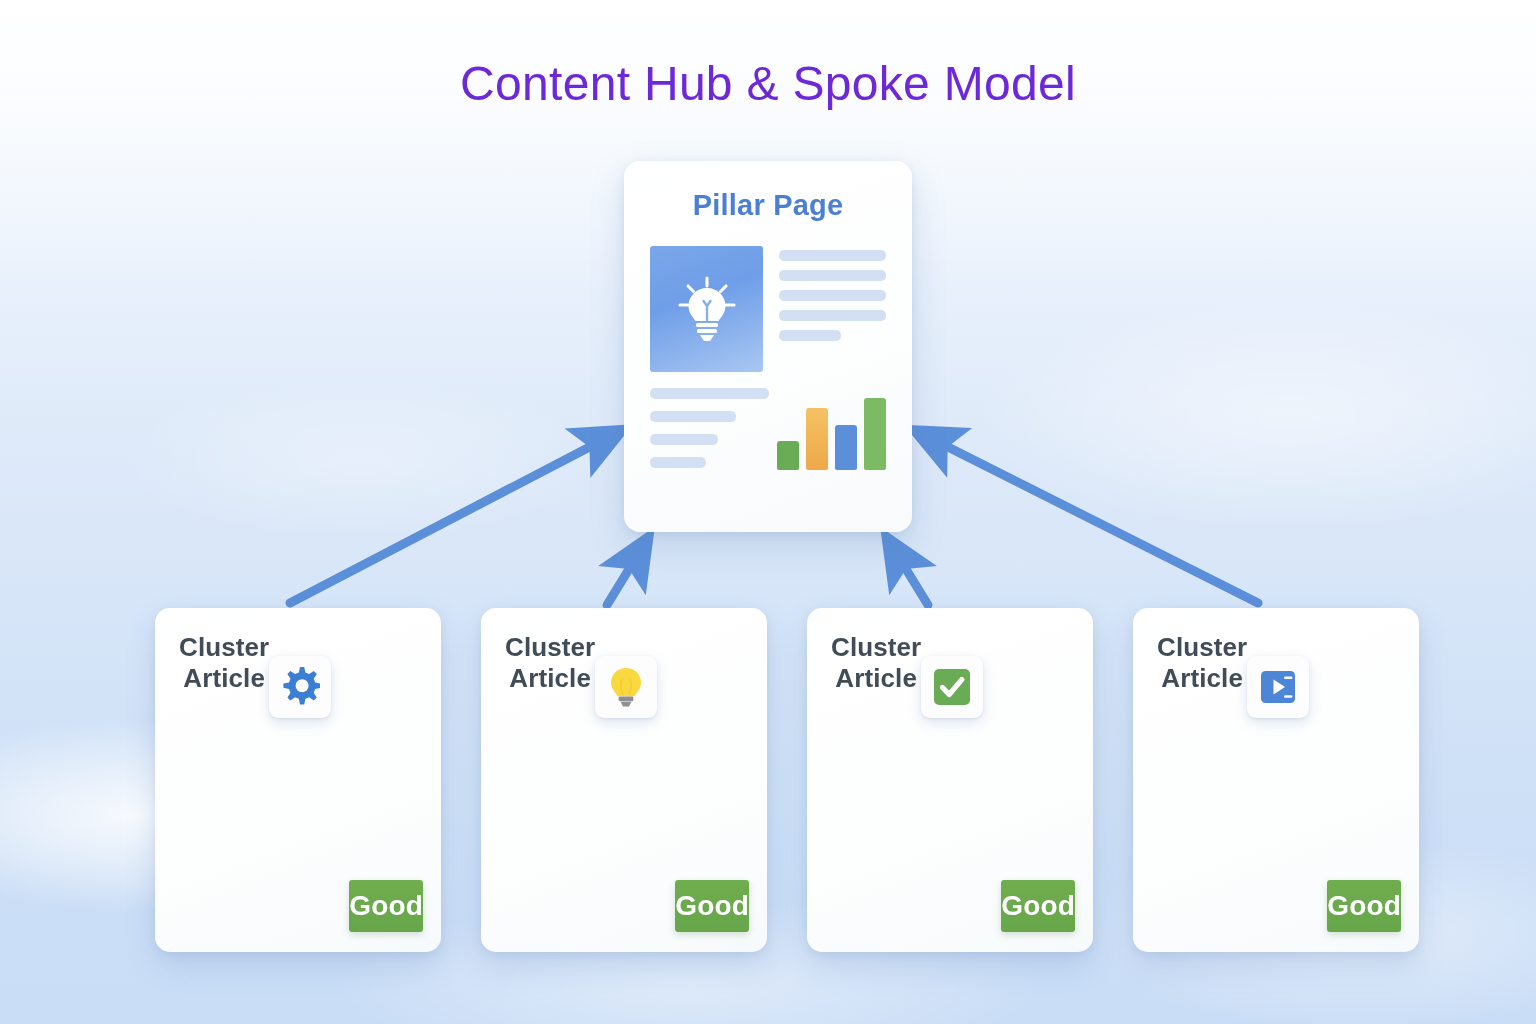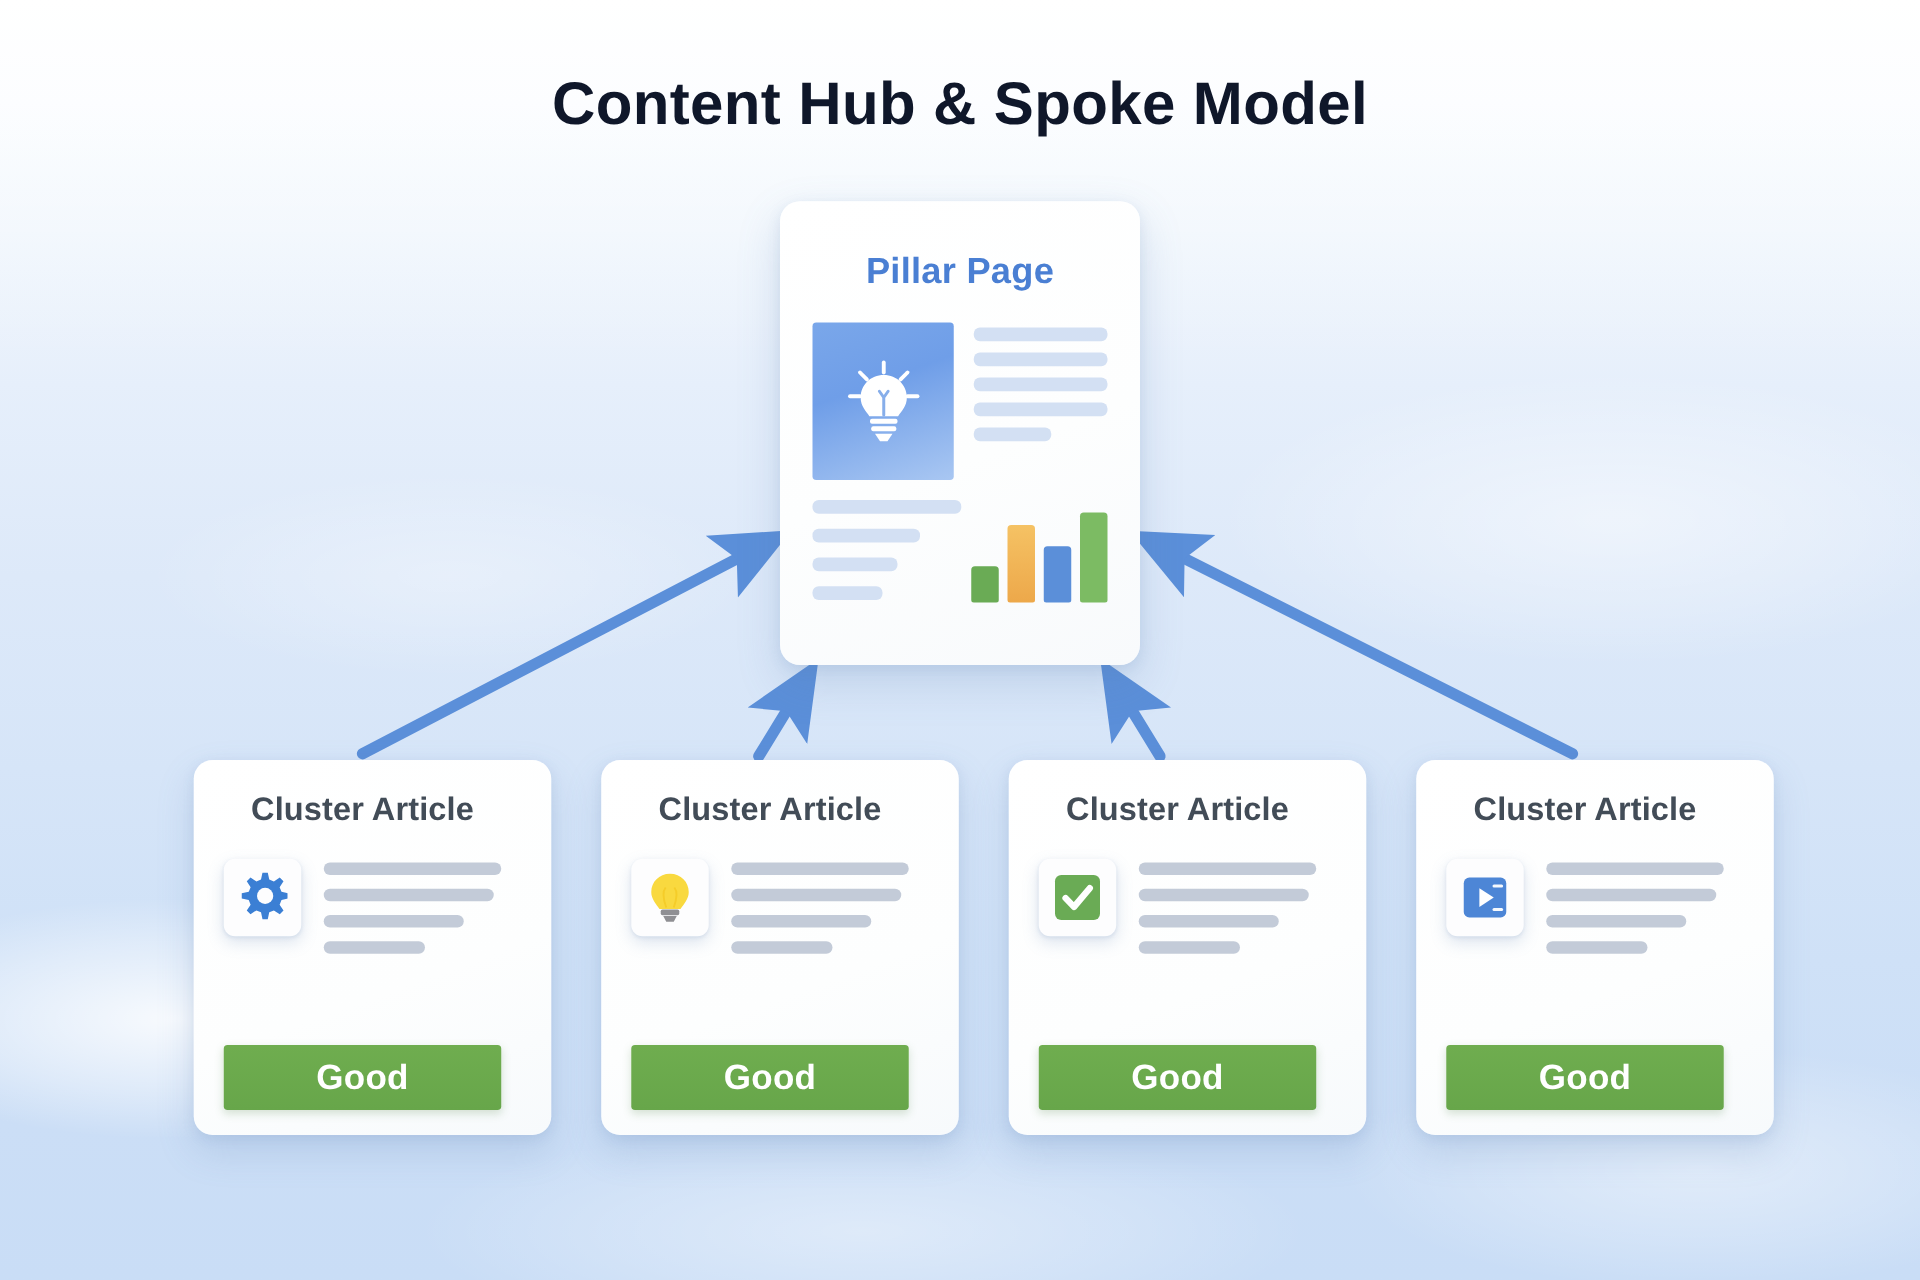--- a/index.html
+++ b/index.html
@@ -50,21 +50,21 @@
     border-radius:16px;
     box-shadow:0 14px 34px rgba(96,130,180,.22), 0 3px 10px rgba(96,130,180,.13);
     padding:20px 26px;
   }
   .pillar-title {
     text-align:center;
     font-size:29px;
     font-weight:700;
     color:#4a7fd3;
     letter-spacing:.2px;
-    margin-top:20px;
+    margin-top:8px;
   }
   .pillar-upper { display:flex; gap:16px; margin-top:24px; }
   .hero-img {
     width:113px; height:126px;
     border-radius:3px;
     background:linear-gradient(160deg,#7aa7ea 0%,#6f9ee8 40%,#a9c7f2 100%);
     display:flex; align-items:center; justify-content:center;
     flex:none;
   }
   .hero-lines { flex:1; display:flex; flex-direction:column; gap:9px; padding-top:4px; }
@@ -73,26 +73,26 @@
   .pillar-lower { margin-top:16px; display:flex; align-items:flex-end; gap:8px; }
   .lower-lines { display:flex; flex-direction:column; gap:12px; flex:1; padding-bottom:2px; }
   .lower-lines .ln { height:11px; }
 
   .minichart { display:flex; align-items:flex-end; gap:7px; height:72px; flex:none; }
   .bar { width:22px; border-radius:3px 3px 2px 2px; }
 
   
   .cluster-card {
     position:absolute;
-    width:286px; height:300px;
+    width:286px; height:344px;
     background:linear-gradient(160deg,#ffffff 0%,#fdfefe 60%,#f7fafc 100%);
     border-radius:15px;
     box-shadow:0 13px 30px rgba(96,130,180,.20), 0 3px 9px rgba(96,130,180,.12);
     padding:24px 40px 20px 24px;
-    display:flex; flex-direction:column;
+    display:flex; flex-direction:row;
   }
   .cluster-title {
     font-size:26px; font-weight:700; color:#424c57;
     text-align:center; letter-spacing:.1px;
   }
   .cluster-body { display:flex; gap:18px; margin-top:24px; align-items:flex-start; }
   .icon-tile {
     width:62px; height:62px; flex:none;
     background:#fdfdfe;
     border-radius:9px;
@@ -110,22 +110,22 @@
     display:flex; align-items:center; justify-content:center;
     color:#ffffff; font-size:28px; font-weight:700;
     box-shadow:0 3px 7px rgba(80,130,70,.22);
     letter-spacing:.2px;
   }
 
   
   .page-title {
     position:absolute; left:0; right:0; top:56px;
     text-align:center;
-    font-size:48px; font-weight:700;
-    color:#0f172a;
+    font-size:48px; font-weight:400;
+    color:#6d28d9;
     letter-spacing:.3px;
   }
 </style>
 </head>
 <body>
 
 <div id="canvas">
   <div class="haze" style="top:0;height:300px;"></div>
   <div class="cloud" style="left:-120px;top:720px;width:520px;height:190px;"></div>
   <div class="cloud" style="left:980px;top:300px;width:620px;height:230px;opacity:.55;"></div>

